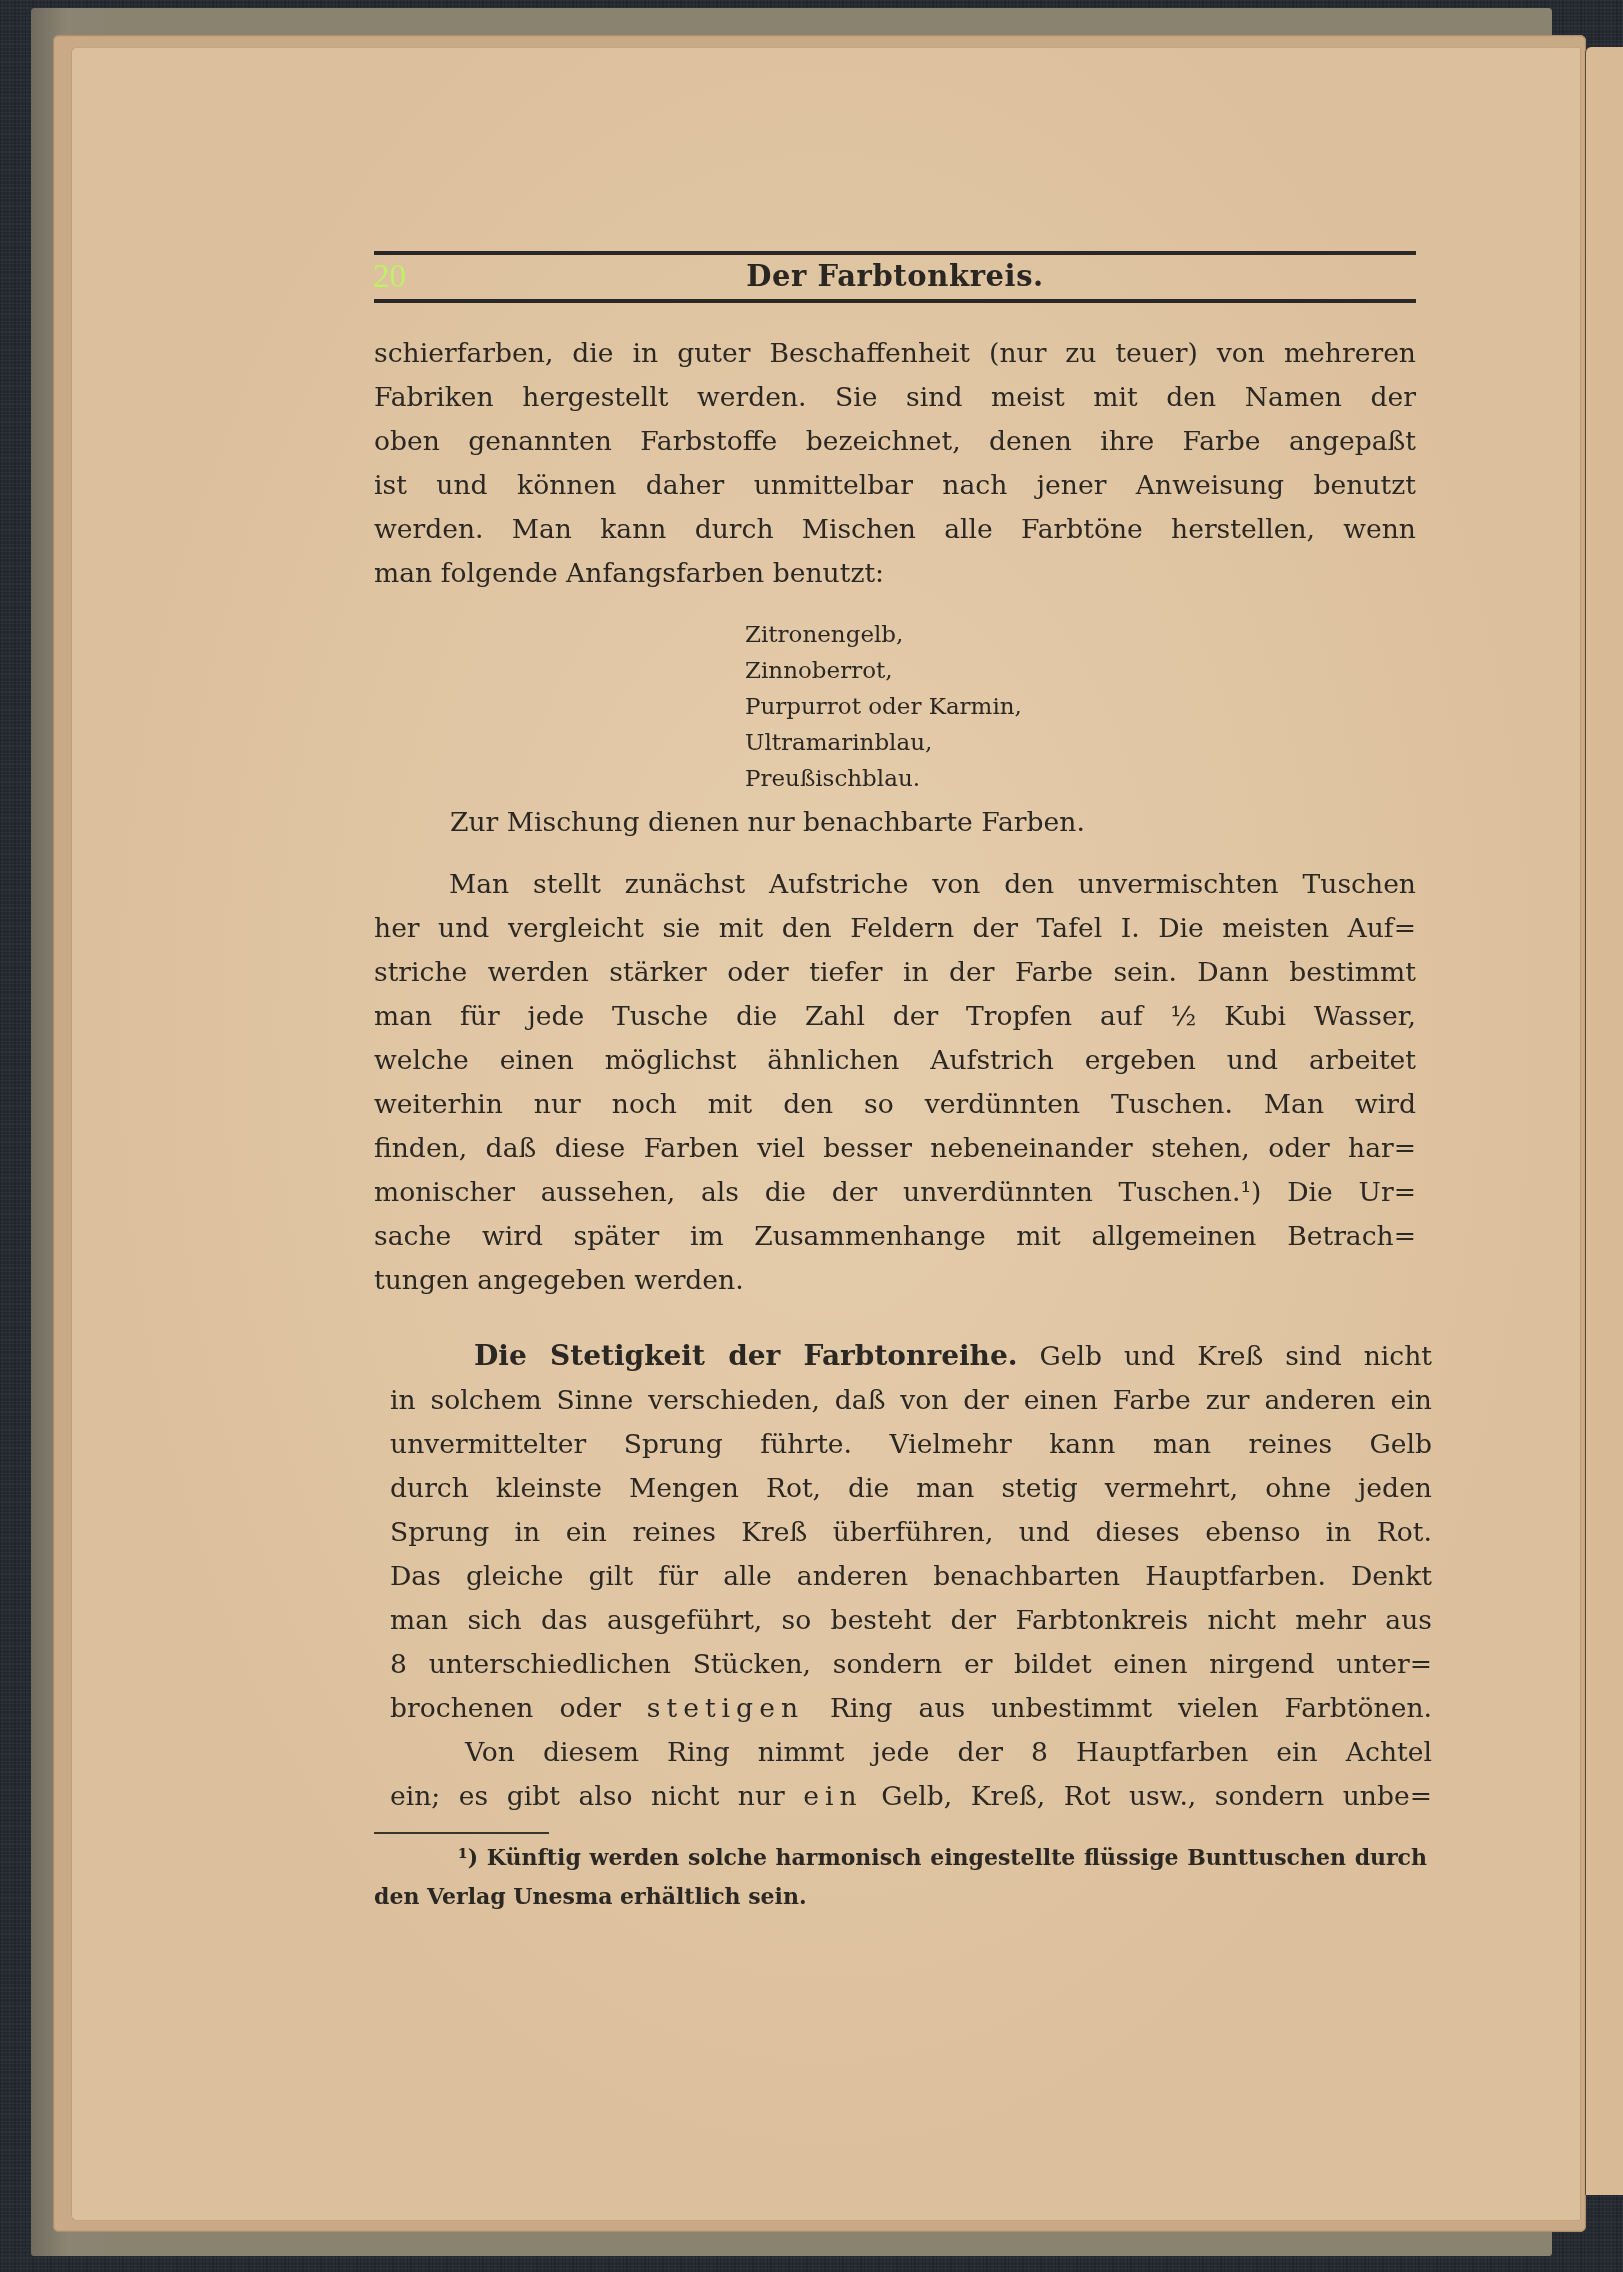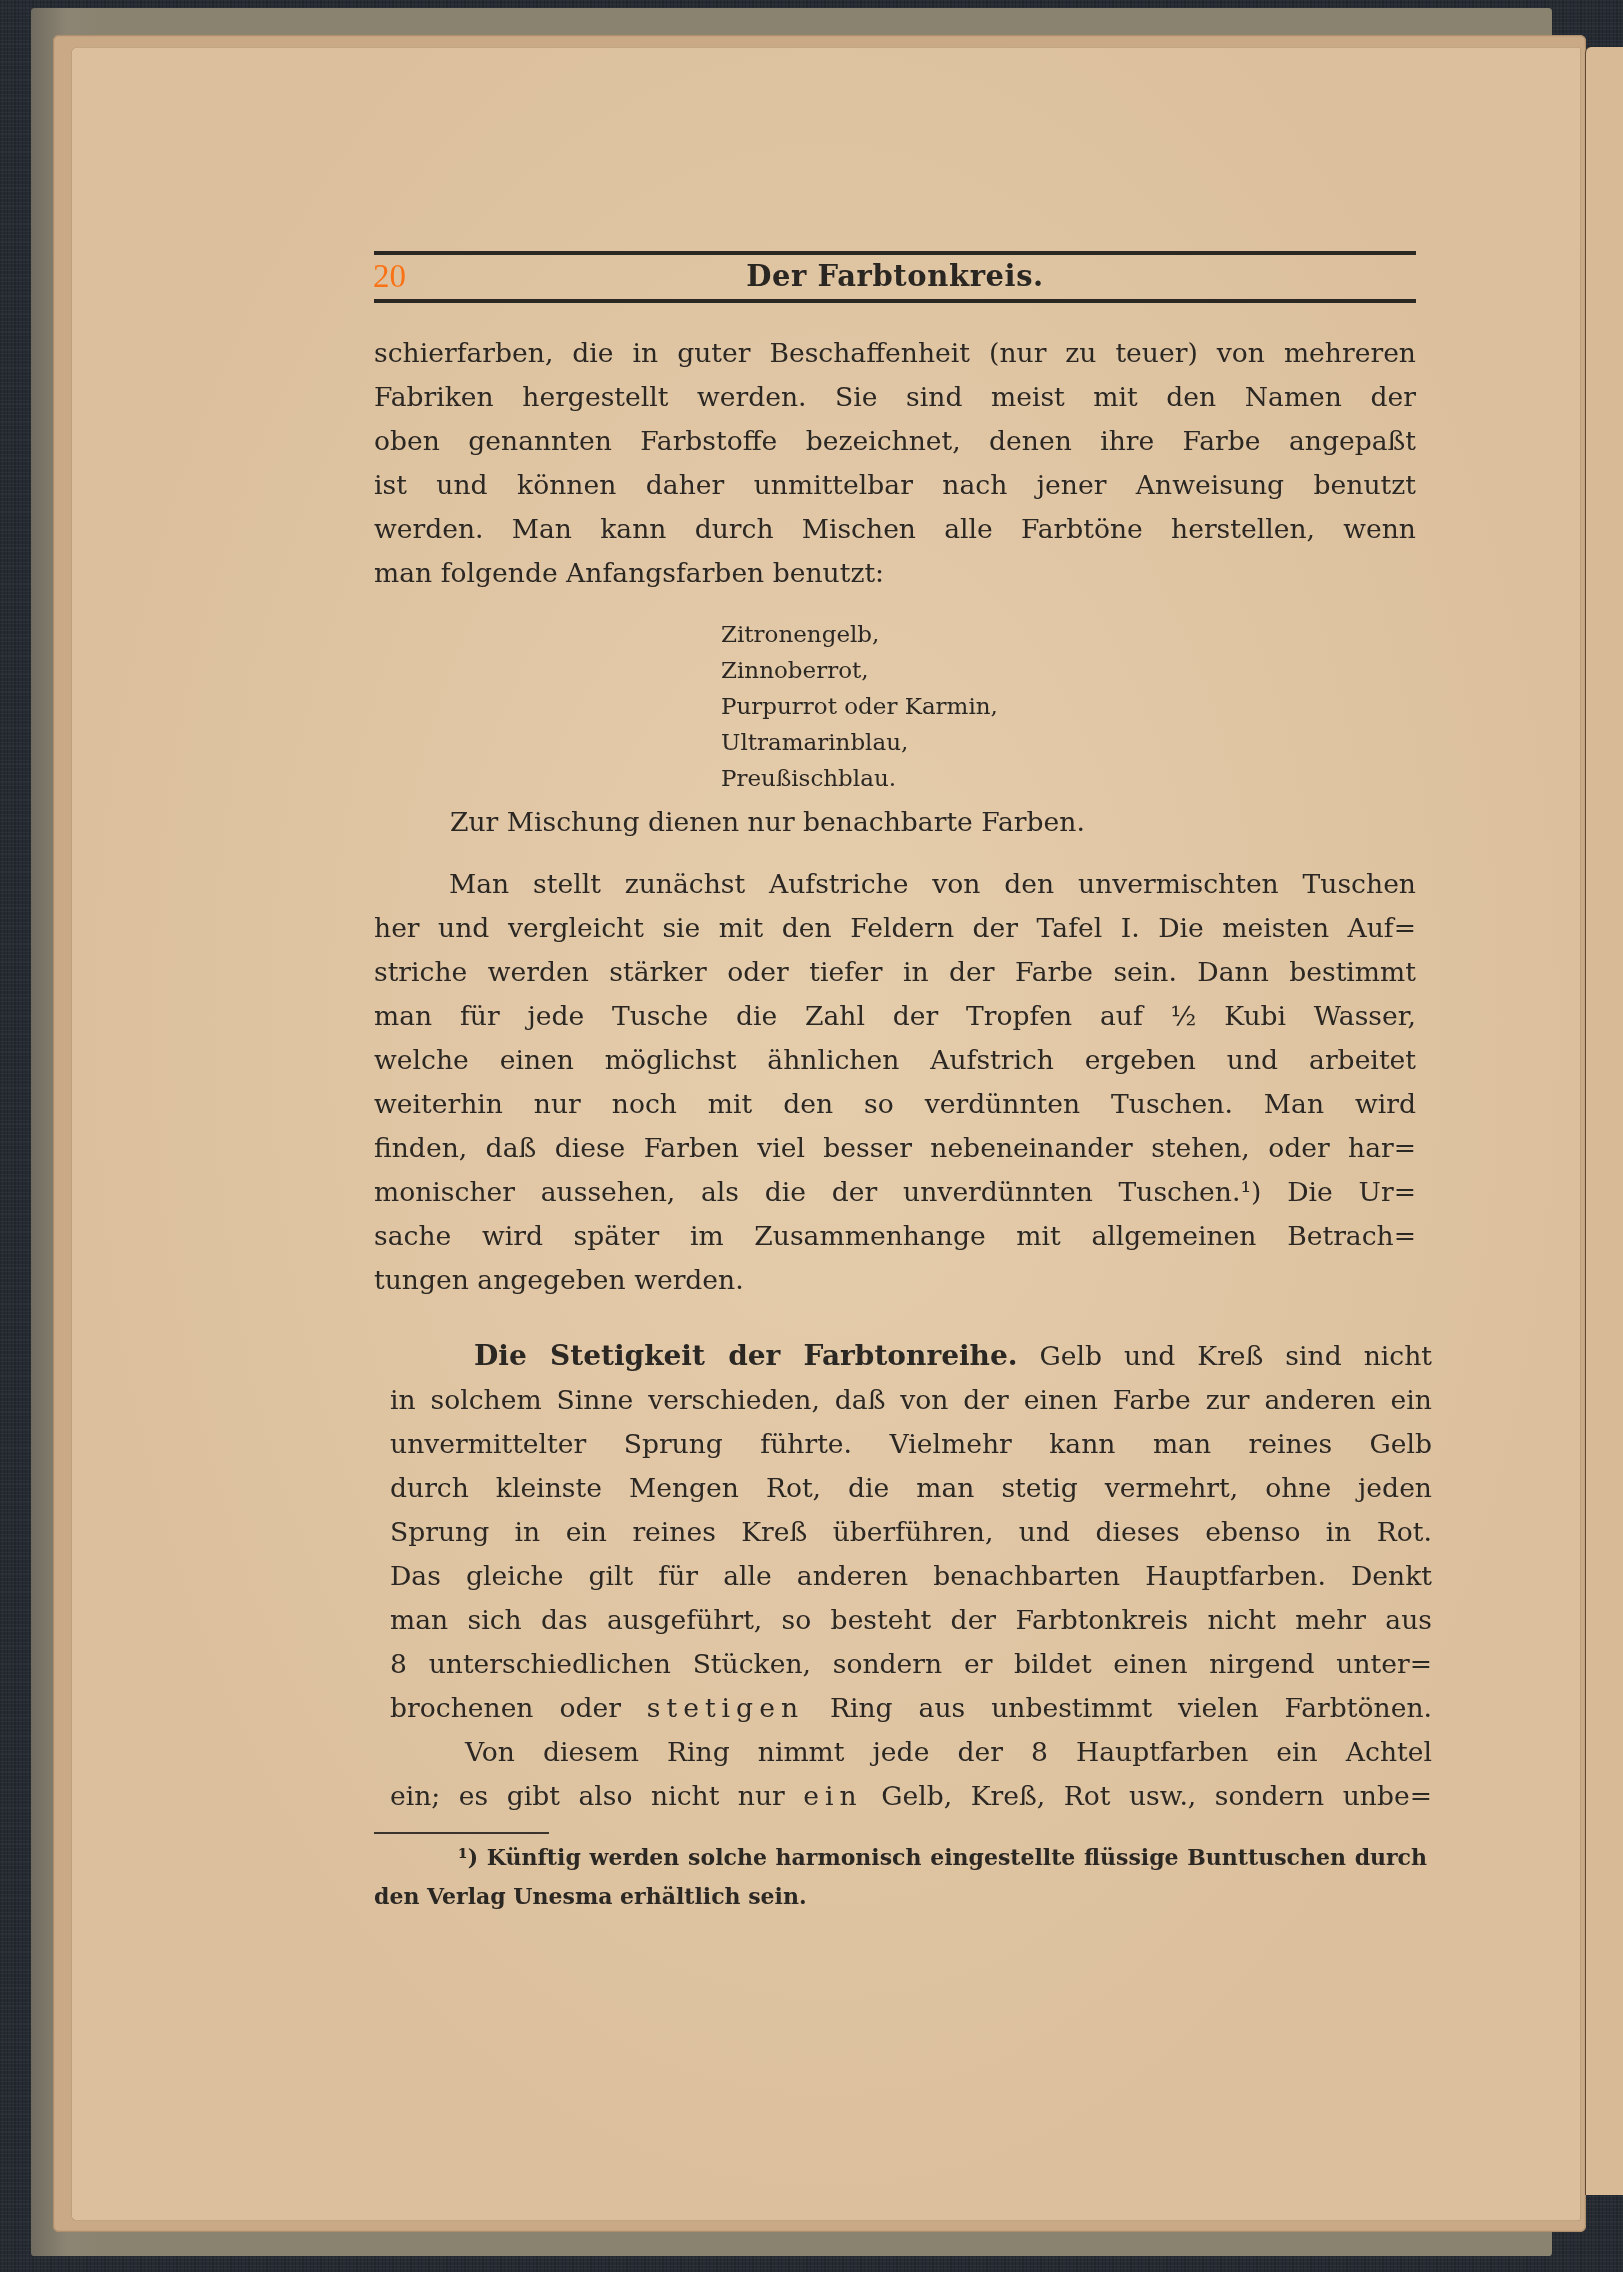--- a/index.html
+++ b/index.html
@@ -33,36 +33,36 @@
   .page-right {
     position:absolute; left:1585px; top:47px; width:48px; height:2148px;
     background:#d8bb96; border-radius:6px 0 0 0;
     border-left:1.8px solid #5d4a35;
   }
   .rule {
     position:absolute; left:374px; width:1042px; height:3.6px; background:#2b2723;
   }
   .hdr-num {
     position:absolute; left:373px; top:258px; font-family:"Liberation Serif", serif;
-    font-size:33px; color:#f97316;
+    font-size:33px; color:#bef264;
   }
   .hdr-title {
     position:absolute; left:374px; width:1042px; top:259px; text-align:center;
     font-family:"DejaVu Serif", serif; font-weight:bold; font-size:29px; color:#2a2622;
     letter-spacing:0.6px;
   }
   .text {
     position:absolute; left:374px; width:1042px;
     font-family:"DejaVu Serif", serif; font-size:26.6px; color:#2b2723;
     line-height:44px;
   }
   .line { display:block; white-space:nowrap; text-align:justify; text-align-last:justify; height:44px; }
   .line.last { text-align-last:left; }
   .list {
-    position:absolute; left:721px; top:616px;
+    position:absolute; left:745px; top:616px;
     font-family:"DejaVu Serif", serif; font-size:23px; color:#2b2723; line-height:36px;
   }
   .list .li { display:block; white-space:nowrap; }
   .heading-inline { font-weight:bold; font-size:28px; }
   .spaced { letter-spacing:6px; }
   .fn-rule { position:absolute; left:374px; top:1832px; width:175px; height:2.4px; background:#3a342d; }
   .footnote {
     position:absolute; left:374px; width:1053px; top:1838px;
     font-family:"DejaVu Serif", serif; font-size:22px; color:#2b2723; line-height:39px;font-weight:bold;
   }

